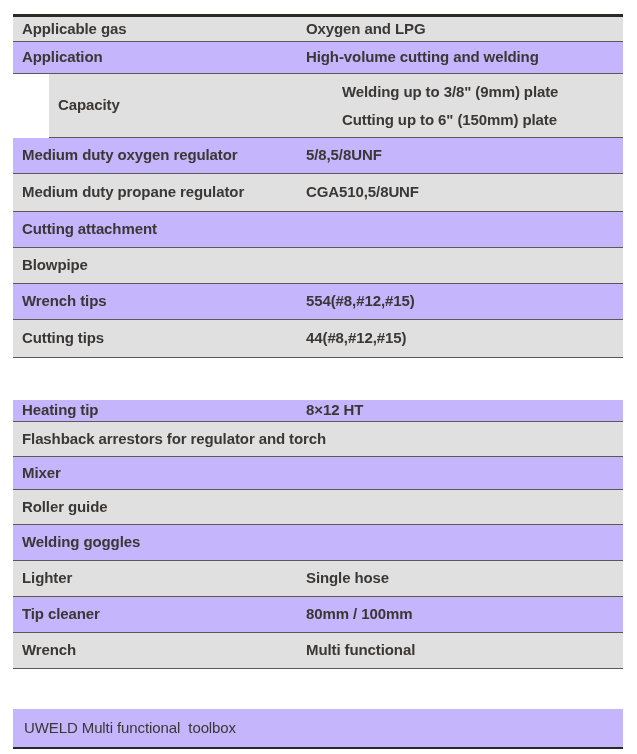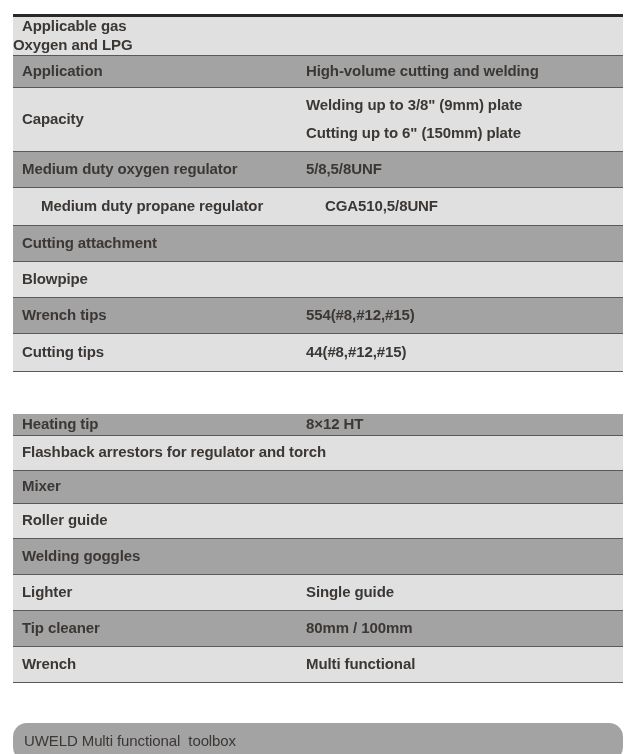--- a/index.html
+++ b/index.html
@@ -23,29 +23,29 @@
     top: 14px;
     width: 610px;
     border-top: 3px solid var(--border-dark);
     border-bottom: 2px solid var(--border-dark);
   }
   .row {
     display: flex;
     align-items: stretch;
     min-height: 36px;
     border-bottom: 1.5px solid var(--sep);
-    background: #a3a3a3;
+    background: #c4b5fd;
   }
-  .row:last-child { border-bottom: none; border-radius: 14px; }
+  .row:last-child { border-bottom: none; }
   .row:nth-child(odd) { background: var(--shade); }
   
-  .row:nth-child(1)  { min-height: 25px; flex-direction: column; }
+  .row:nth-child(1)  { min-height: 25px; }
   .row:nth-child(2)  { min-height: 32px; }
-  .row:nth-child(3)  { min-height: 64px; }
-  .row:nth-child(5)  { min-height: 38px; padding-left: 19px; }
+  .row:nth-child(3)  { min-height: 64px; margin-left: 36px; }
+  .row:nth-child(5)  { min-height: 38px; }
   .row:nth-child(9)  { min-height: 38px; }
   .row:nth-child(10) { min-height: 22px; margin-top: 42px; }
   .row:nth-child(11) { min-height: 35px; }
   .row:nth-child(12) { min-height: 33px; }
   .row:nth-child(13) { min-height: 35px; align-items: center; }
   .row:nth-child(18) { min-height: 38px; margin-top: 40px; }
   .row:nth-child(19) { min-height: 38px; }
   .cell {
     display: flex;
     align-items: center;
@@ -130,21 +130,21 @@
     <div class="row">
     <div class="cell label">Roller guide</div>
     <div class="cell value"></div>
   </div>
     <div class="row">
     <div class="cell label">Welding goggles</div>
     <div class="cell value"></div>
   </div>
     <div class="row">
     <div class="cell label">Lighter</div>
-    <div class="cell value">Single guide</div>
+    <div class="cell value">Single hose</div>
   </div>
     <div class="row">
     <div class="cell label">Tip cleaner</div>
     <div class="cell value">80mm / 100mm</div>
   </div>
     <div class="row">
     <div class="cell label">Wrench</div>
     <div class="cell value">Multi functional</div>
   </div>
     <div class="row full regular">

